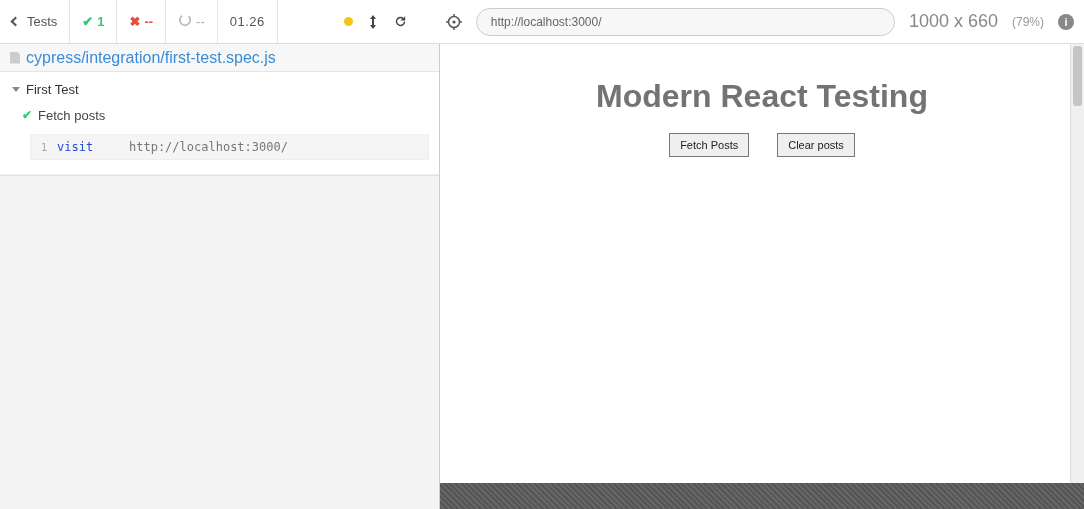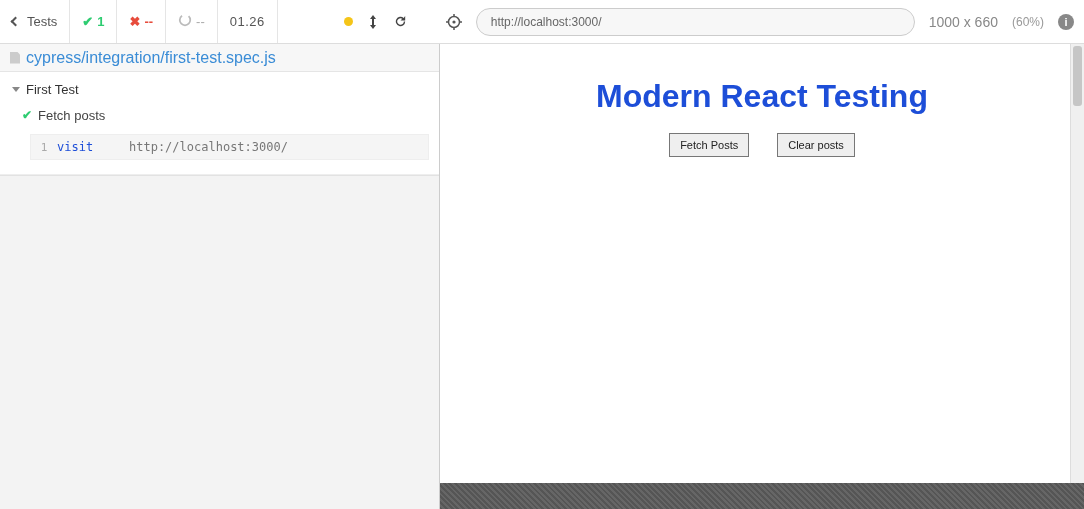--- a/index.html
+++ b/index.html
@@ -14,21 +14,21 @@
   .chev-left { display:inline-block; width:7px; height:7px; border-left:2px solid #555; border-bottom:2px solid #555; transform: rotate(45deg); margin-right:4px;}
   .passed { color: #2ecc71; font-weight: bold; }
   .failed { color: #e74c3c; font-weight: bold; }
   .pending-spin { color: #aaa; }
   .duration { color: #555; letter-spacing: 0.5px;}
   .dot-yellow { width: 9px; height: 9px; border-radius: 50%; background:#f5c518; display:inline-block;}
   .arrows-icon svg, .reload-icon svg, .target-icon svg, .info-icon svg { display:block; }
 
   .url-zone { flex:1; display:flex; align-items:center; padding: 0 10px 0 20px; gap:14px;}
   .url-pill { flex:1; height:28px; border:1px solid #ccc; border-radius:14px; background:#f7f7f7; display:flex; align-items:center; padding:0 14px; color:#666; font-size:12px;}
-  .dim-txt { color:#888; font-size:14px; }
+  .dim-txt { color:#888; font-size:18px; }
   .zoom-txt { color:#999; font-size:12px;}
   .info-circle { width:16px;height:16px;border-radius:50%;background:#888;display:flex;align-items:center;justify-content:center;color:#fff;font-size:11px;font-weight:bold;}
 
   
   .split { flex:1; display:flex; min-height:0;}
   .left-pane { width:440px; display:flex; flex-direction:column; border-right:1px solid #ccc; background:#fff;}
   .right-pane { flex:1; display:flex; flex-direction:column; background:#f1f1f1; position:relative;}
 
   
   .file-bar { height:28px; background:#f7f7f7; border-bottom:1px solid #e5e5e5; display:flex; align-items:center; padding:0 10px; gap:6px;}
@@ -51,21 +51,21 @@
   .cmd-name { width:72px; color:#1d4ed8;}
   .cmd-msg { color:#777;}
 
   .left-filler { flex:1; background:#f3f3f3;}
   .left-shadow-top { border-top:1px solid #e2e2e2;}
 
   
   .preview-wrap { flex:1; position:relative; background:#fff; margin:0; overflow:hidden;}
   .preview-inner { position:absolute; inset:0; overflow:auto; }
   .app-surface { padding:24px 16px; text-align:center;}
-  .app-title { font-size:32px; font-weight:800; color:#1d4ed8; margin:10px 0 18px;}
+  .app-title { font-size:32px; font-weight:800; color:#737373; margin:10px 0 18px;}
   .btn-row { display:flex; justify-content:center; gap:28px;}
   .app-btn { font-size:11px; padding:5px 10px; border:1px solid #777; background:#efefef; color:#222; cursor:pointer;}
 
   
   .right-scroll { position:absolute; top:0; right:0; width:14px; height:100%; background:#f0f0f0; border-left:1px solid #ddd;}
   .right-thumb { position:absolute; top:2px; left:2px; right:2px; height:60px; background:#c6c6c6; border-radius:3px;}
 
   
   .bottom-strip { height:26px; background: repeating-linear-gradient(45deg,#555,#555 2px,#666 2px,#666 4px);}
 </style>
@@ -116,21 +116,21 @@
       <svg width="16" height="16" viewBox="0 0 16 16">
           <circle cx="8" cy="8" r="5.5" stroke="#555" stroke-width="1.5" fill="none"></circle>
           <circle cx="8" cy="8" r="1.6" fill="#555"></circle>
           <path d="M8 0v3M8 13v3M0 8h3M13 8h3" stroke="#555" stroke-width="1.5"></path>
         </svg>
     </span>
     <div class="url-pill">
       <span>http://localhost:3000/</span>
     </div>
     <span class="dim-txt">1000 x 660</span>
-    <span class="zoom-txt">(60%)</span>
+    <span class="zoom-txt">(79%)</span>
     <span class="info-circle">i</span>
   </div>
 </div>
 
 <div class="split">
 
   <div class="left-pane">
     <div class="file-bar">
       <span class="file-icon"></span>
       <span class="file-path">cypress/integration/first-test.spec.js</span>

